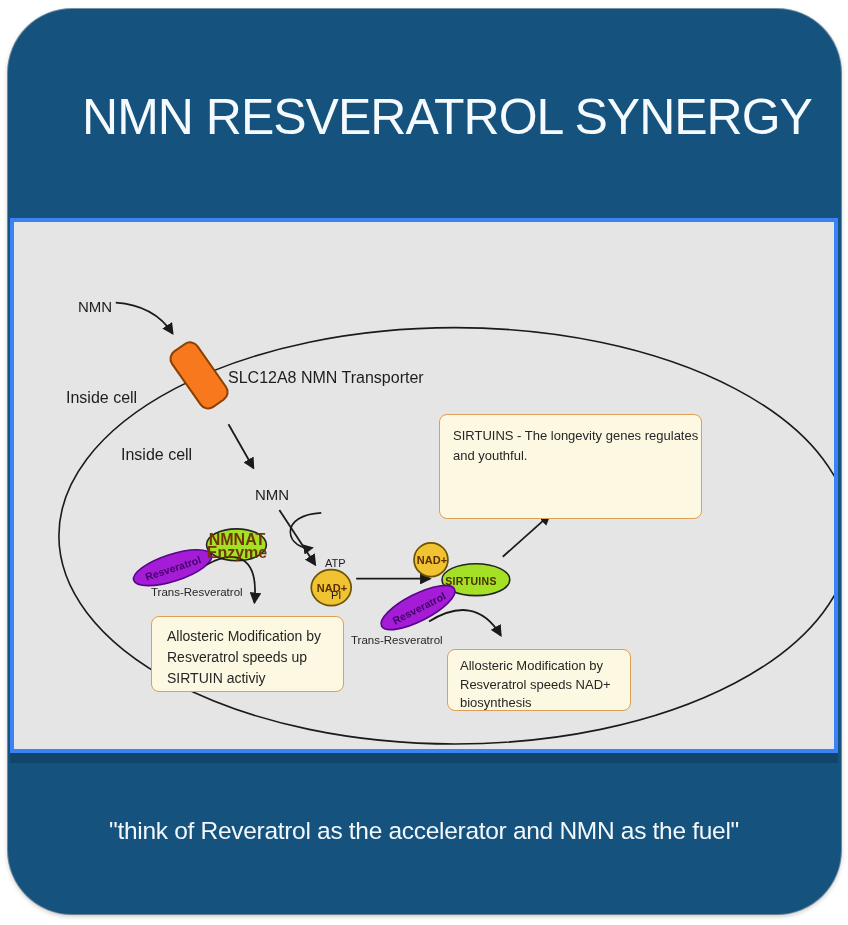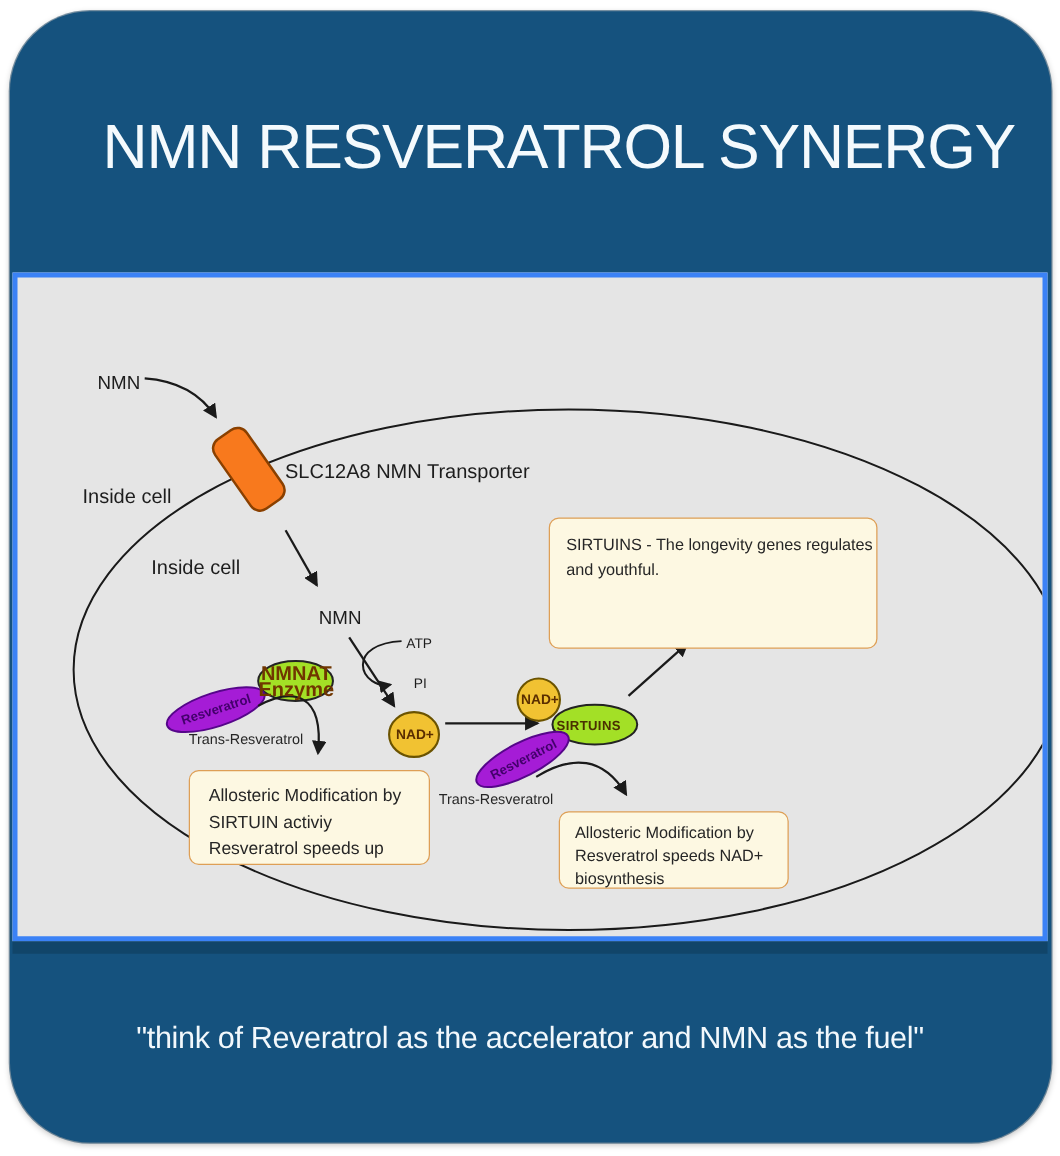--- a/index.html
+++ b/index.html
@@ -18,21 +18,21 @@
   .panel{position:absolute;left:10px;top:218px;width:828px;height:535px;
     background:#e5e5e5;border:4px solid #3b82f6;box-sizing:border-box;overflow:hidden;}
   .panel-shadow{position:absolute;left:10px;top:753px;width:828px;height:10px;
     background:#104263;opacity:.75;}
 
   .panel svg{position:absolute;left:0;top:0;width:100%;height:100%;}
 
   .lbl{position:absolute;color:#1d1d1d;white-space:nowrap;}
   .lbl-nmn{font-size:15px;}
   .lbl-sm{font-size:16px;}
-  .lbl-xs{font-size:11px;}
+  .lbl-xs{font-size:11px;margin-top:48px;}
   .lbl-trans{font-size:11.5px;color:#262626;}
 
   .node-label{position:absolute;text-align:center;font-weight:bold;white-space:nowrap;}
   .nmnat-label{left:191px;top:311px;width:64px;font-size:16px;line-height:13px;color:#703600;}
   .nad-label{width:44px;font-size:11px;color:#5a2e00;}
   .sirtuins-label{left:428px;top:353px;width:58px;font-size:10.5px;color:#4a3000;letter-spacing:.3px;}
   .resv-label{width:80px;font-size:10.5px;color:#43006b;}
 
   .note-box{position:absolute;background:#FDF8E2;border:1.6px solid #DE9F56;
     border-radius:8px;color:#262626;box-sizing:border-box;}
@@ -116,22 +116,22 @@
     <div class="node-label nad-label" style="left:296px;top:360px;">NAD+</div>
     <div class="node-label nad-label" style="left:396px;top:332px;">NAD+</div>
     <div class="node-label sirtuins-label">SIRTUINS</div>
 
     <div class="note-box box-top">
       <div class="box-line">SIRTUINS - The longevity genes regulates</div>
       <div class="box-line">and youthful.</div>
     </div>
     <div class="note-box box-left">
       <div class="box-line">Allosteric Modification by</div>
+      <div class="box-line">Resveratrol speeds up</div>
       <div class="box-line">SIRTUIN activiy</div>
-      <div class="box-line">Resveratrol speeds up</div>
     </div>
     <div class="note-box box-right">
       <div class="box-line">Allosteric Modification by</div>
       <div class="box-line">Resveratrol speeds NAD+</div>
       <div class="box-line">biosynthesis</div>
     </div>
   </div>
 
   <div class="panel-shadow"></div>
 

